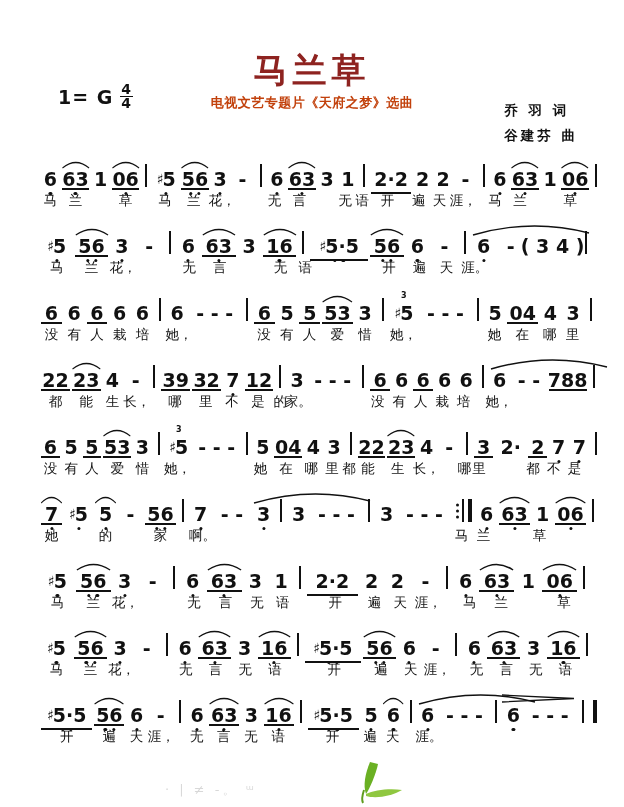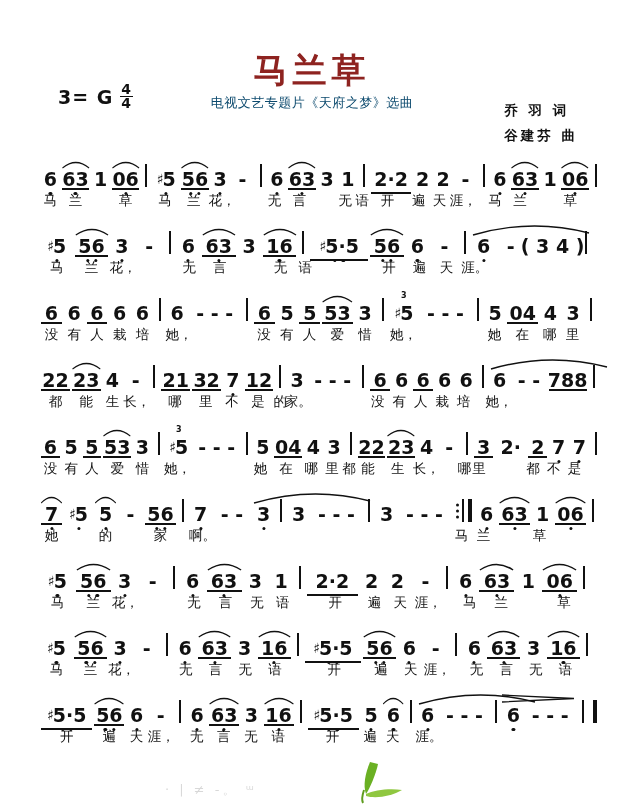--- a/index.html
+++ b/index.html
@@ -32,23 +32,23 @@
   .subtitle-block {
     position: absolute;
     top: 94px;
     left: 0;
     width: 624px;
     text-align: center;
   }
   .subtitle-1 {
     font-family: "DejaVu Sans", sans-serif;
     font-size: 13px;
-    font-weight: 400;
+    font-weight: 700;
     letter-spacing: .5px;
-    color: #0c4a6e;
+    color: #c2410c;
     line-height: 18px;
   }
   .subtitle-2 {
     font-family: "DejaVu Sans", sans-serif;
     font-size: 13px;
     font-weight: 700;
     letter-spacing: .5px;
     color: #1a1a1a;
     line-height: 20px;
     margin-top: 4px;
@@ -303,21 +303,21 @@
 <body>
 
 <div class="sheet-title">马兰草</div>
 
 <div class="subtitle-block">
   <div class="subtitle-1">电视文艺专题片《天府之梦》选曲</div>
 </div>
 
 <div class="key-block">
   <div class="key-line">
-    <span>3= G</span>
+    <span>1= G</span>
     <span class="meter">
       <span class="num">4</span>
       <span class="den">4</span>
     </span>
   </div>
 </div>
 
 <div class="credits">
   <div class="credit-line">乔  羽 词</div>
   <div class="credit-line">谷建芬 曲</div>
@@ -744,21 +744,21 @@
           </span>
         </span>
         <span class="cell" style="width: 21.4924px;">
           <span class="glyph">4</span>
         </span>
         <span class="cell" style="width: 25.2303px;">
           <span class="glyph dash">-</span>
         </span>
         <span class="barline"></span>
         <span class="cell" style="width: 30.837px;">
-          <span class="glyph">21</span>
+          <span class="glyph">39</span>
           <span class="beam"></span>
         </span>
         <span class="cell" style="width: 30.837px;">
           <span class="glyph">32</span>
           <span class="beam"></span>
         </span>
         <span class="cell" style="width: 21.4924px;">
           <span class="glyph">7</span>
           <span class="odot-low">
             <i></i>

